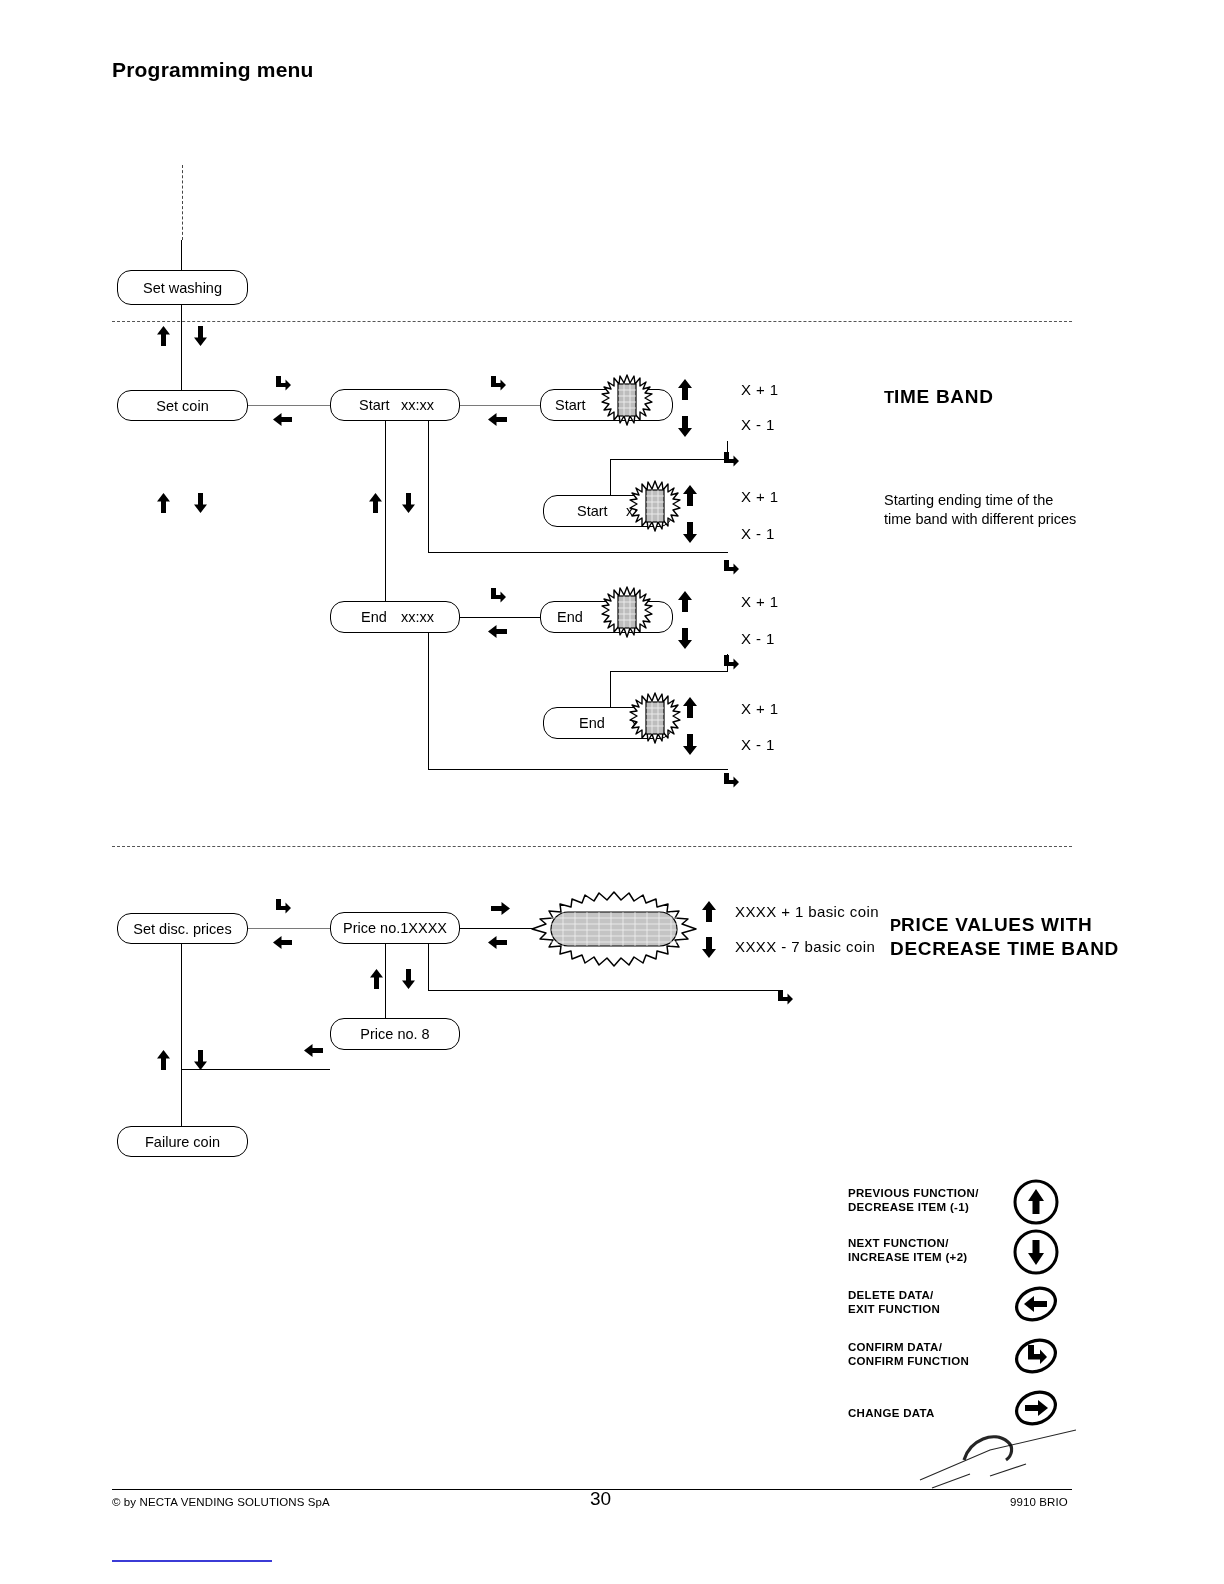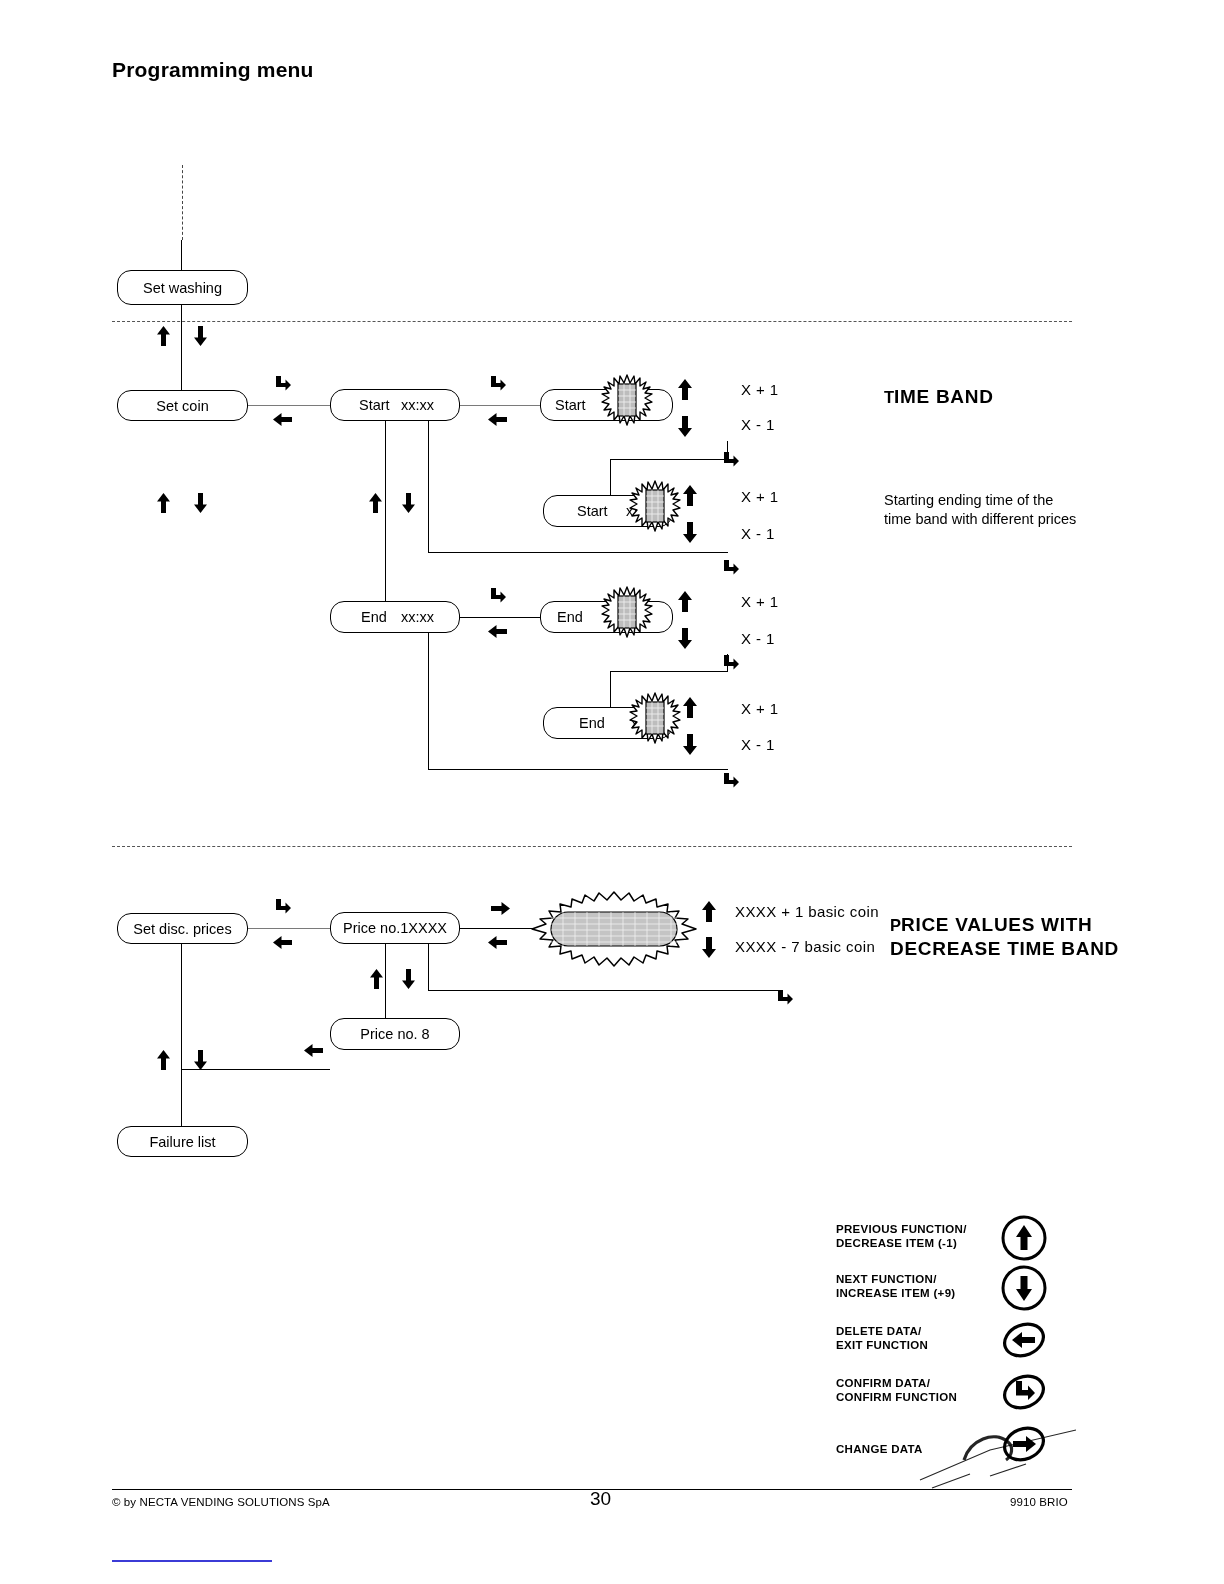--- a/index.html
+++ b/index.html
@@ -70,21 +70,21 @@
   }
   .caphead .big { font-size:16.5px; }
   .caphead .sm  { font-size:19px; letter-spacing:.7px; }
   .capbody {
     position:absolute; font-size:14.5px; line-height:19px; z-index:7;
     width:200px;
   }
 
   
   .legend { position:absolute; left:832px; top:1186px; width:250px; height:260px; }
-  .legrow { position:absolute; left:4px; width:250px; height:46px;margin-top:36px; }
+  .legrow { position:absolute; left:16px; width:250px; height:46px; }
   .legtxt {
     position:absolute; left:0; top:0;
     font-size:11.5px; font-weight:bold; line-height:14px;
     letter-spacing:.3px; white-space:nowrap;
   }
   .legbtn { position:absolute; left:162px; top:-8px; line-height:0; }
 
   
   .frule {
     position:absolute; left:112px; top:1489px; width:960px;
@@ -497,42 +497,42 @@
         <path d="M8.5 1 L15 9.5 L11 9.5 L11 21 L6 21 L6 9.5 L2 9.5 Z" fill="#000"></path>
       </svg>
   </div>
   <div class="gly" style="left:192px; top:1049px;">
     <svg width="17" height="22" viewBox="0 0 17 22">
         <path d="M8.5 21 L15 12.5 L11 12.5 L11 1 L6 1 L6 12.5 L2 12.5 Z" fill="#000"></path>
       </svg>
   </div>
 
   <div class="box" style="left:117px; top:1126px; width:131px; height:31px;">
-    <span class="lbl">Failure list</span>
+    <span class="lbl">Failure coin</span>
   </div>
 
   <div class="legend">
 
     <div class="legrow" style="top:0;">
       <div class="legtxt">
         <div>PREVIOUS FUNCTION/</div>
         <div>DECREASE ITEM (-1)</div>
       </div>
       <div class="legbtn">
         <svg width="52" height="48" viewBox="0 0 52 48">
           <circle cx="26" cy="24" r="21" fill="#fff" stroke="#000" stroke-width="3"></circle>
           <path d="M26 11 L34 23 L29.5 23 L29.5 36 L22.5 36 L22.5 23 L18 23 Z" fill="#000"></path>
         </svg>
       </div>
     </div>
 
     <div class="legrow" style="top:50px;">
       <div class="legtxt">
         <div>NEXT FUNCTION/</div>
-        <div>INCREASE ITEM (+9)</div>
+        <div>INCREASE ITEM (+2)</div>
       </div>
       <div class="legbtn">
         <svg width="52" height="48" viewBox="0 0 52 48">
           <circle cx="26" cy="24" r="21" fill="#fff" stroke="#000" stroke-width="3"></circle>
           <path d="M26 37 L34 25 L29.5 25 L29.5 12 L22.5 12 L22.5 25 L18 25 Z" fill="#000"></path>
         </svg>
       </div>
     </div>
 
     <div class="legrow" style="top:102px;">

